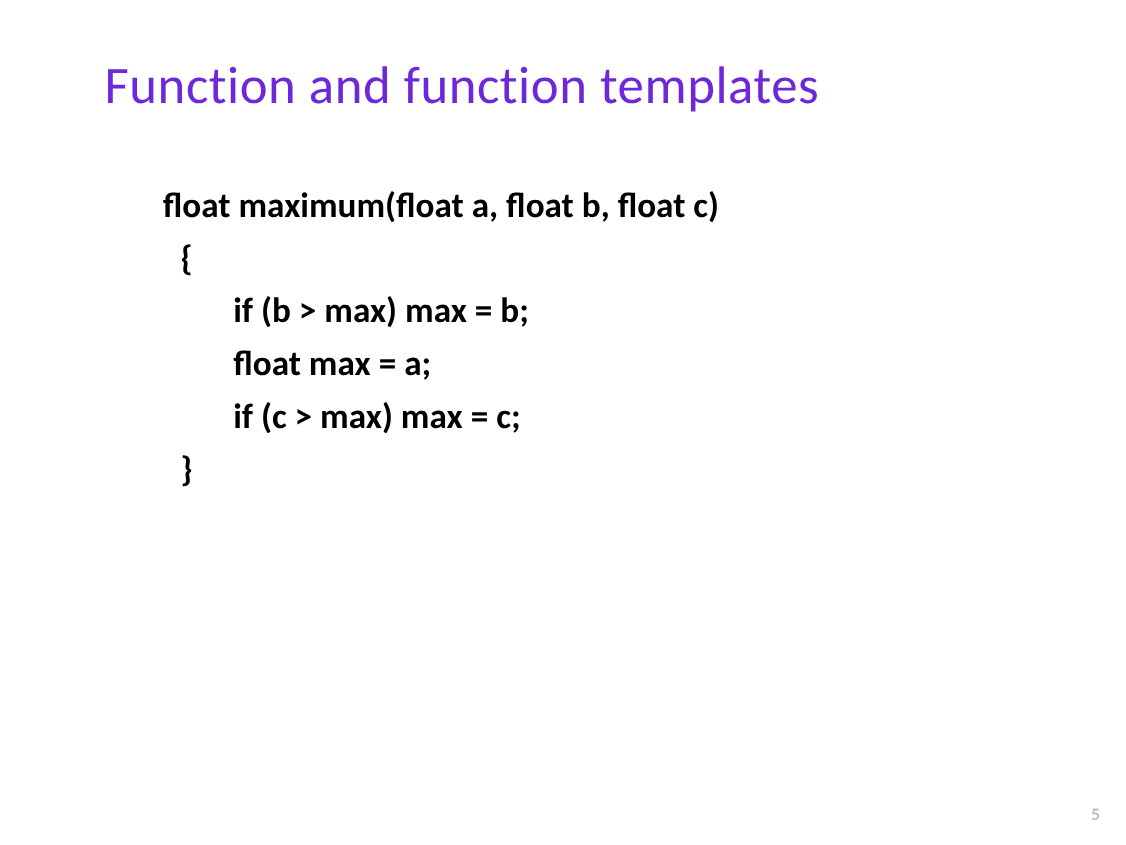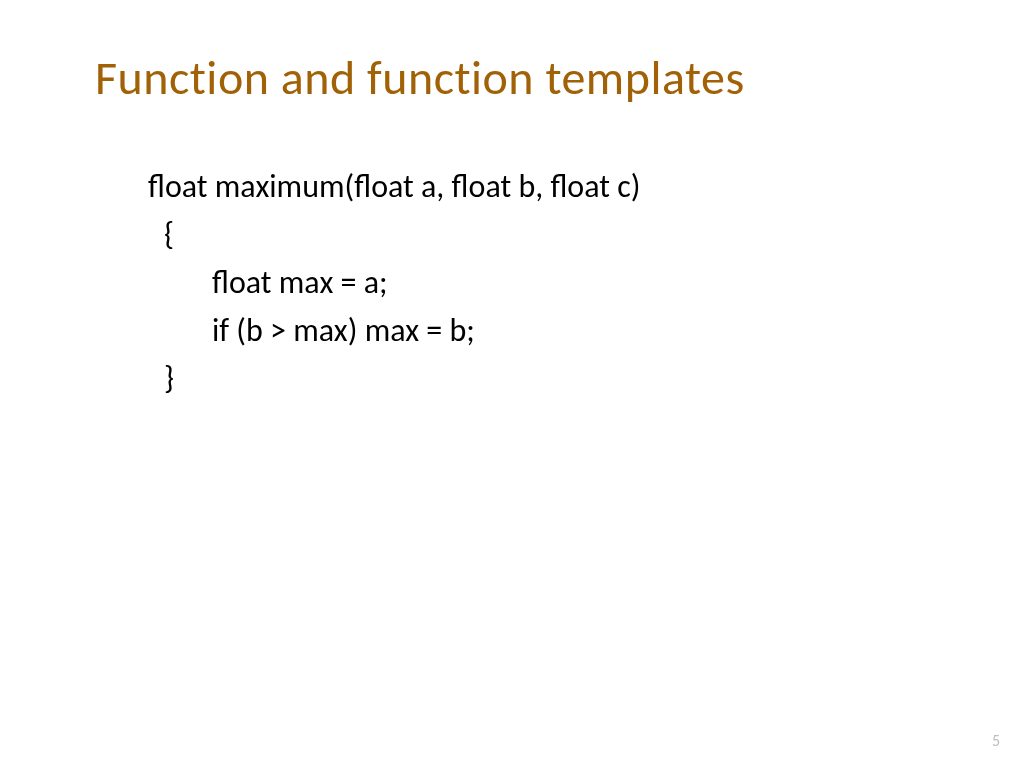--- a/index.html
+++ b/index.html
@@ -1,31 +1,32 @@
 <!DOCTYPE html>
 <html><head>
   <meta charset="utf-8">
   <style>
     * {
       margin: 0;
       padding: 0;
       box-sizing: border-box;
+      font-weight: bold;
     }
     body {
       width: 1024px;
       height: 768px;
       background: #ffffff;
       font-family: Calibri, "Segoe UI", Arial, sans-serif;
       position: relative;
       overflow: hidden;
     }
     .slide-title {
       font-size: 48px;
       font-weight: 400;
-      color: #a16207;
+      color: #6d28d9;
       padding-top: 48px;
       padding-left: 95px;
       letter-spacing: 0.5px;
     }
     .code-block {
       padding-top: 56px;
       padding-left: 148px;
       font-size: 32px;
       color: #000000;
       line-height: 1.5;
@@ -49,18 +50,19 @@
     }
   </style>
 </head>
 <body>
 
 <h1 class="slide-title">Function and function templates</h1>
 
 <div class="code-block">
   <span class="code-line">float maximum(float a, float b, float c)</span>
   <span class="code-line indent-1">{</span>
+  <span class="code-line indent-2">if (b &gt; max) max = b;</span>
   <span class="code-line indent-2">float max = a;</span>
-  <span class="code-line indent-2">if (b &gt; max) max = b;</span>
+  <span class="code-line indent-2">if (c &gt; max) max = c;</span>
   <span class="code-line indent-1">}</span>
 </div>
 
 <div class="page-number">5</div>
 
 </body></html>

